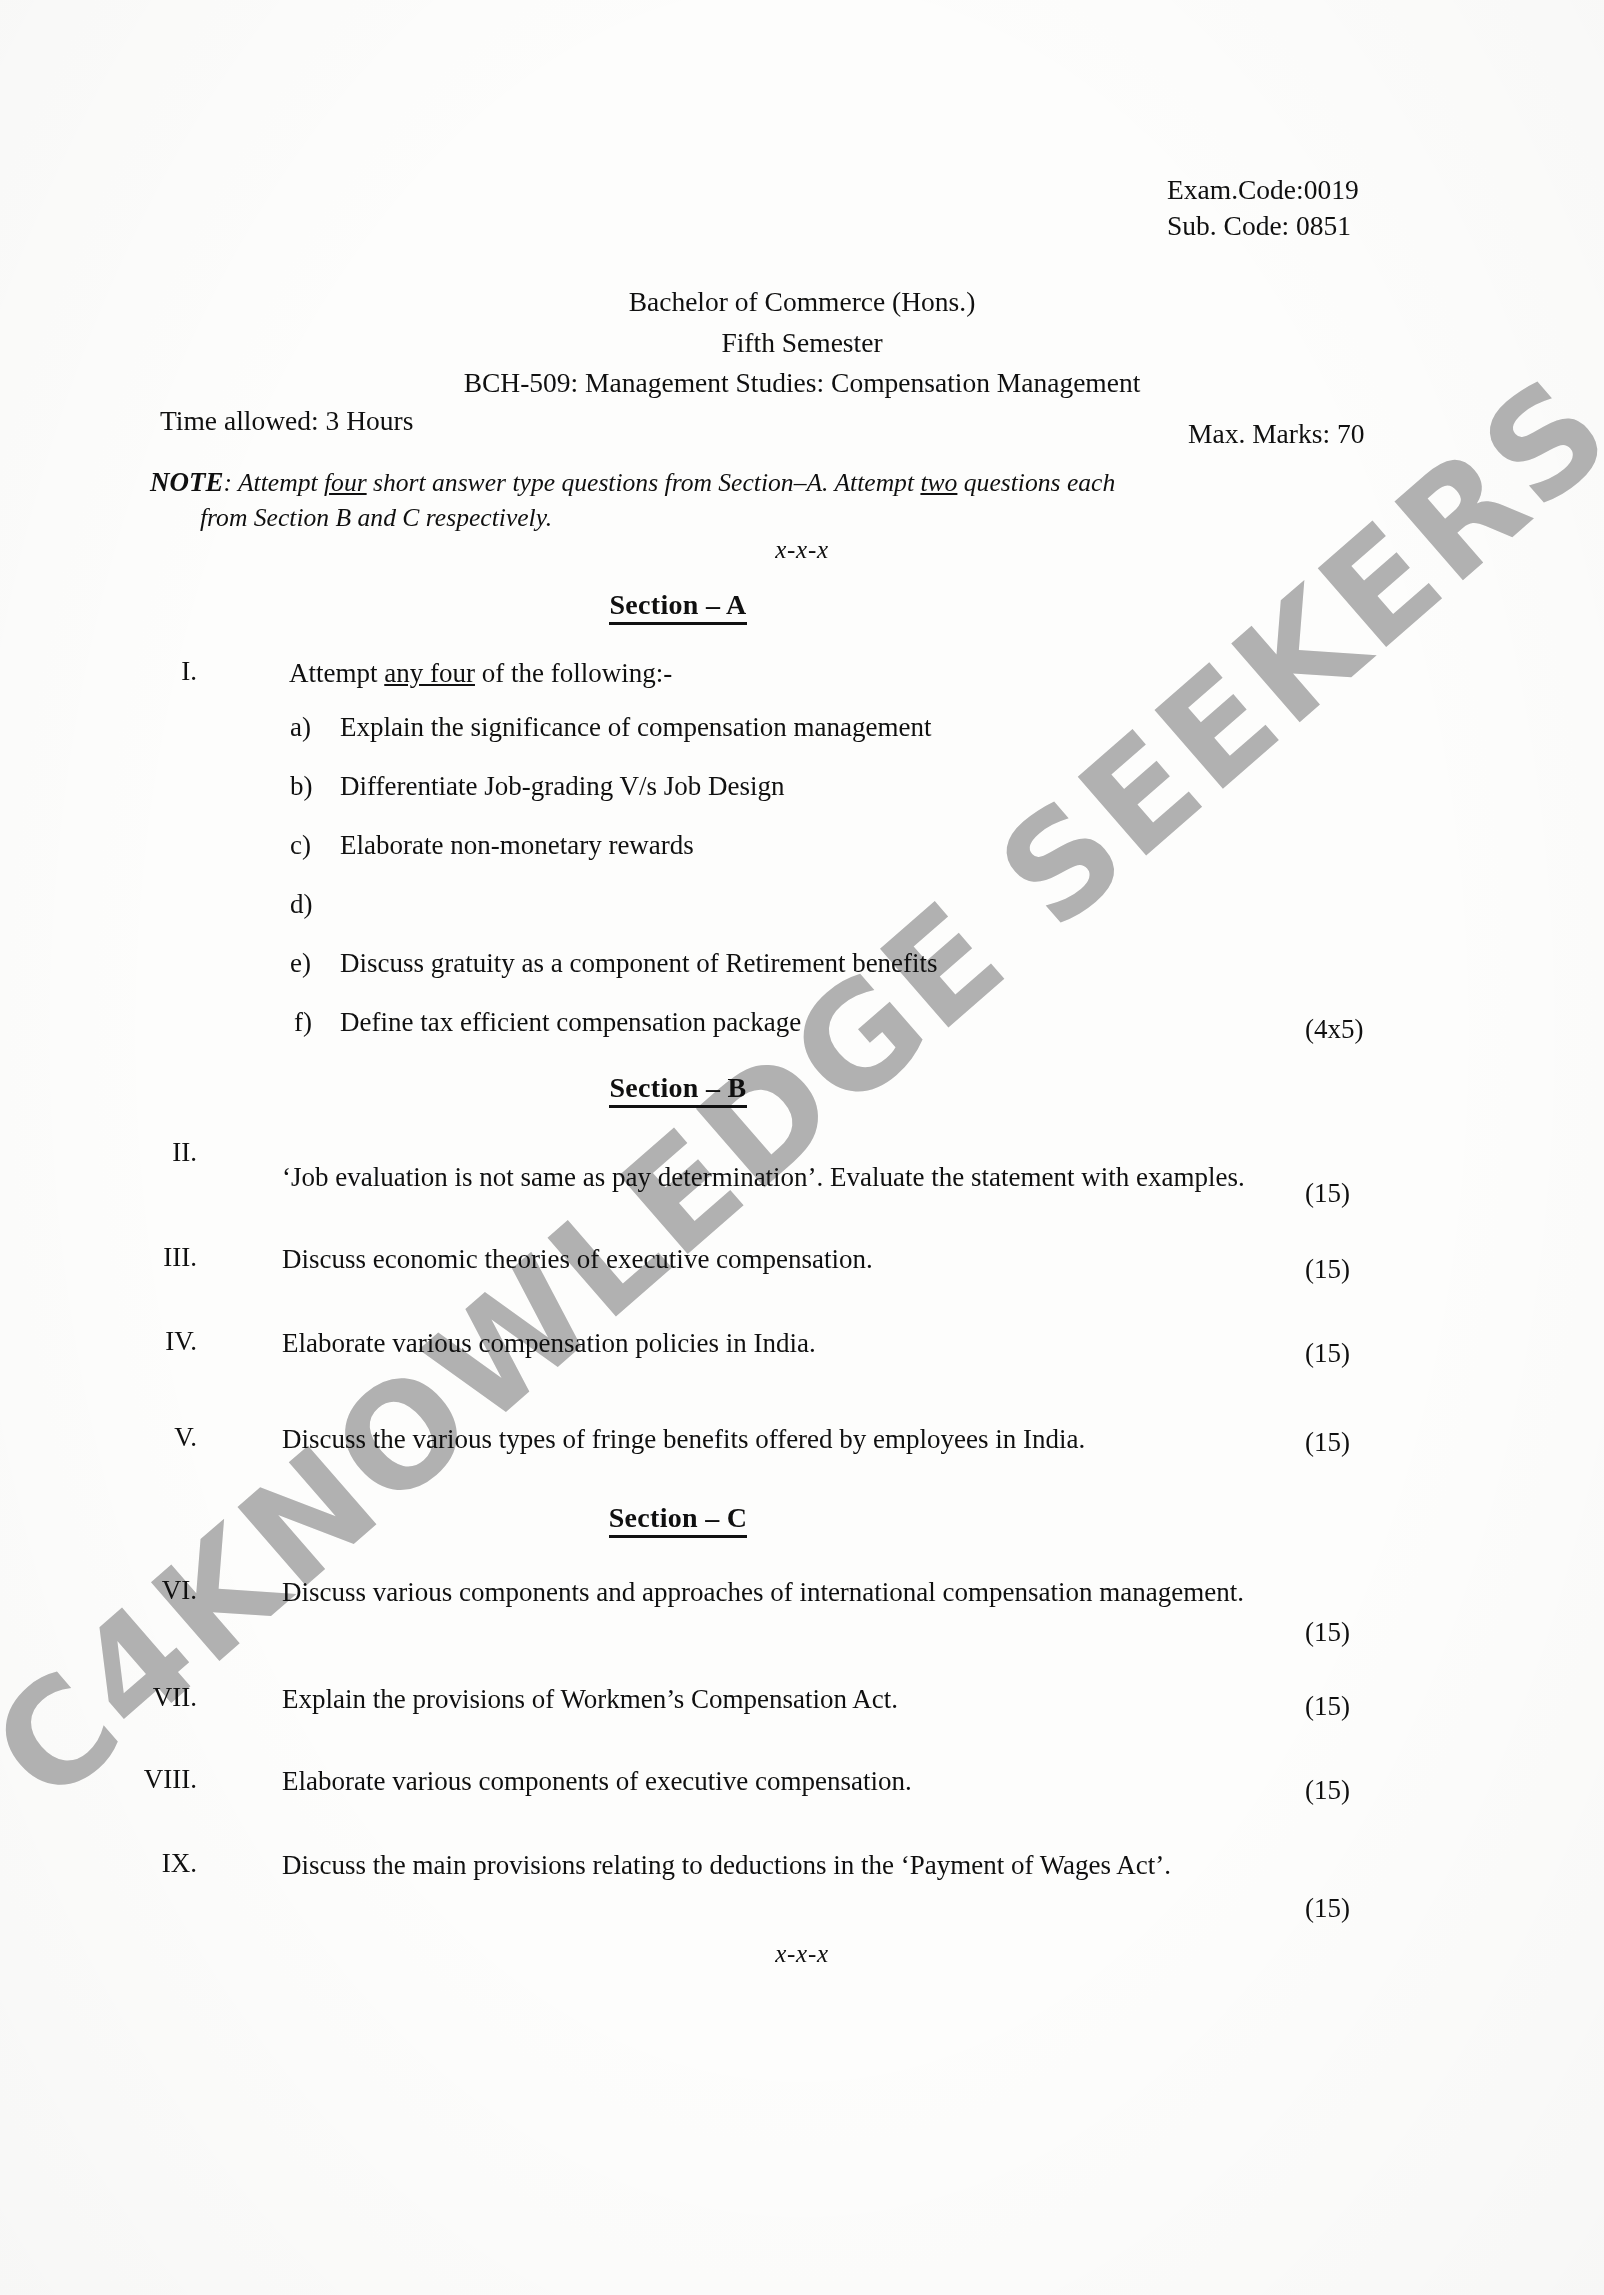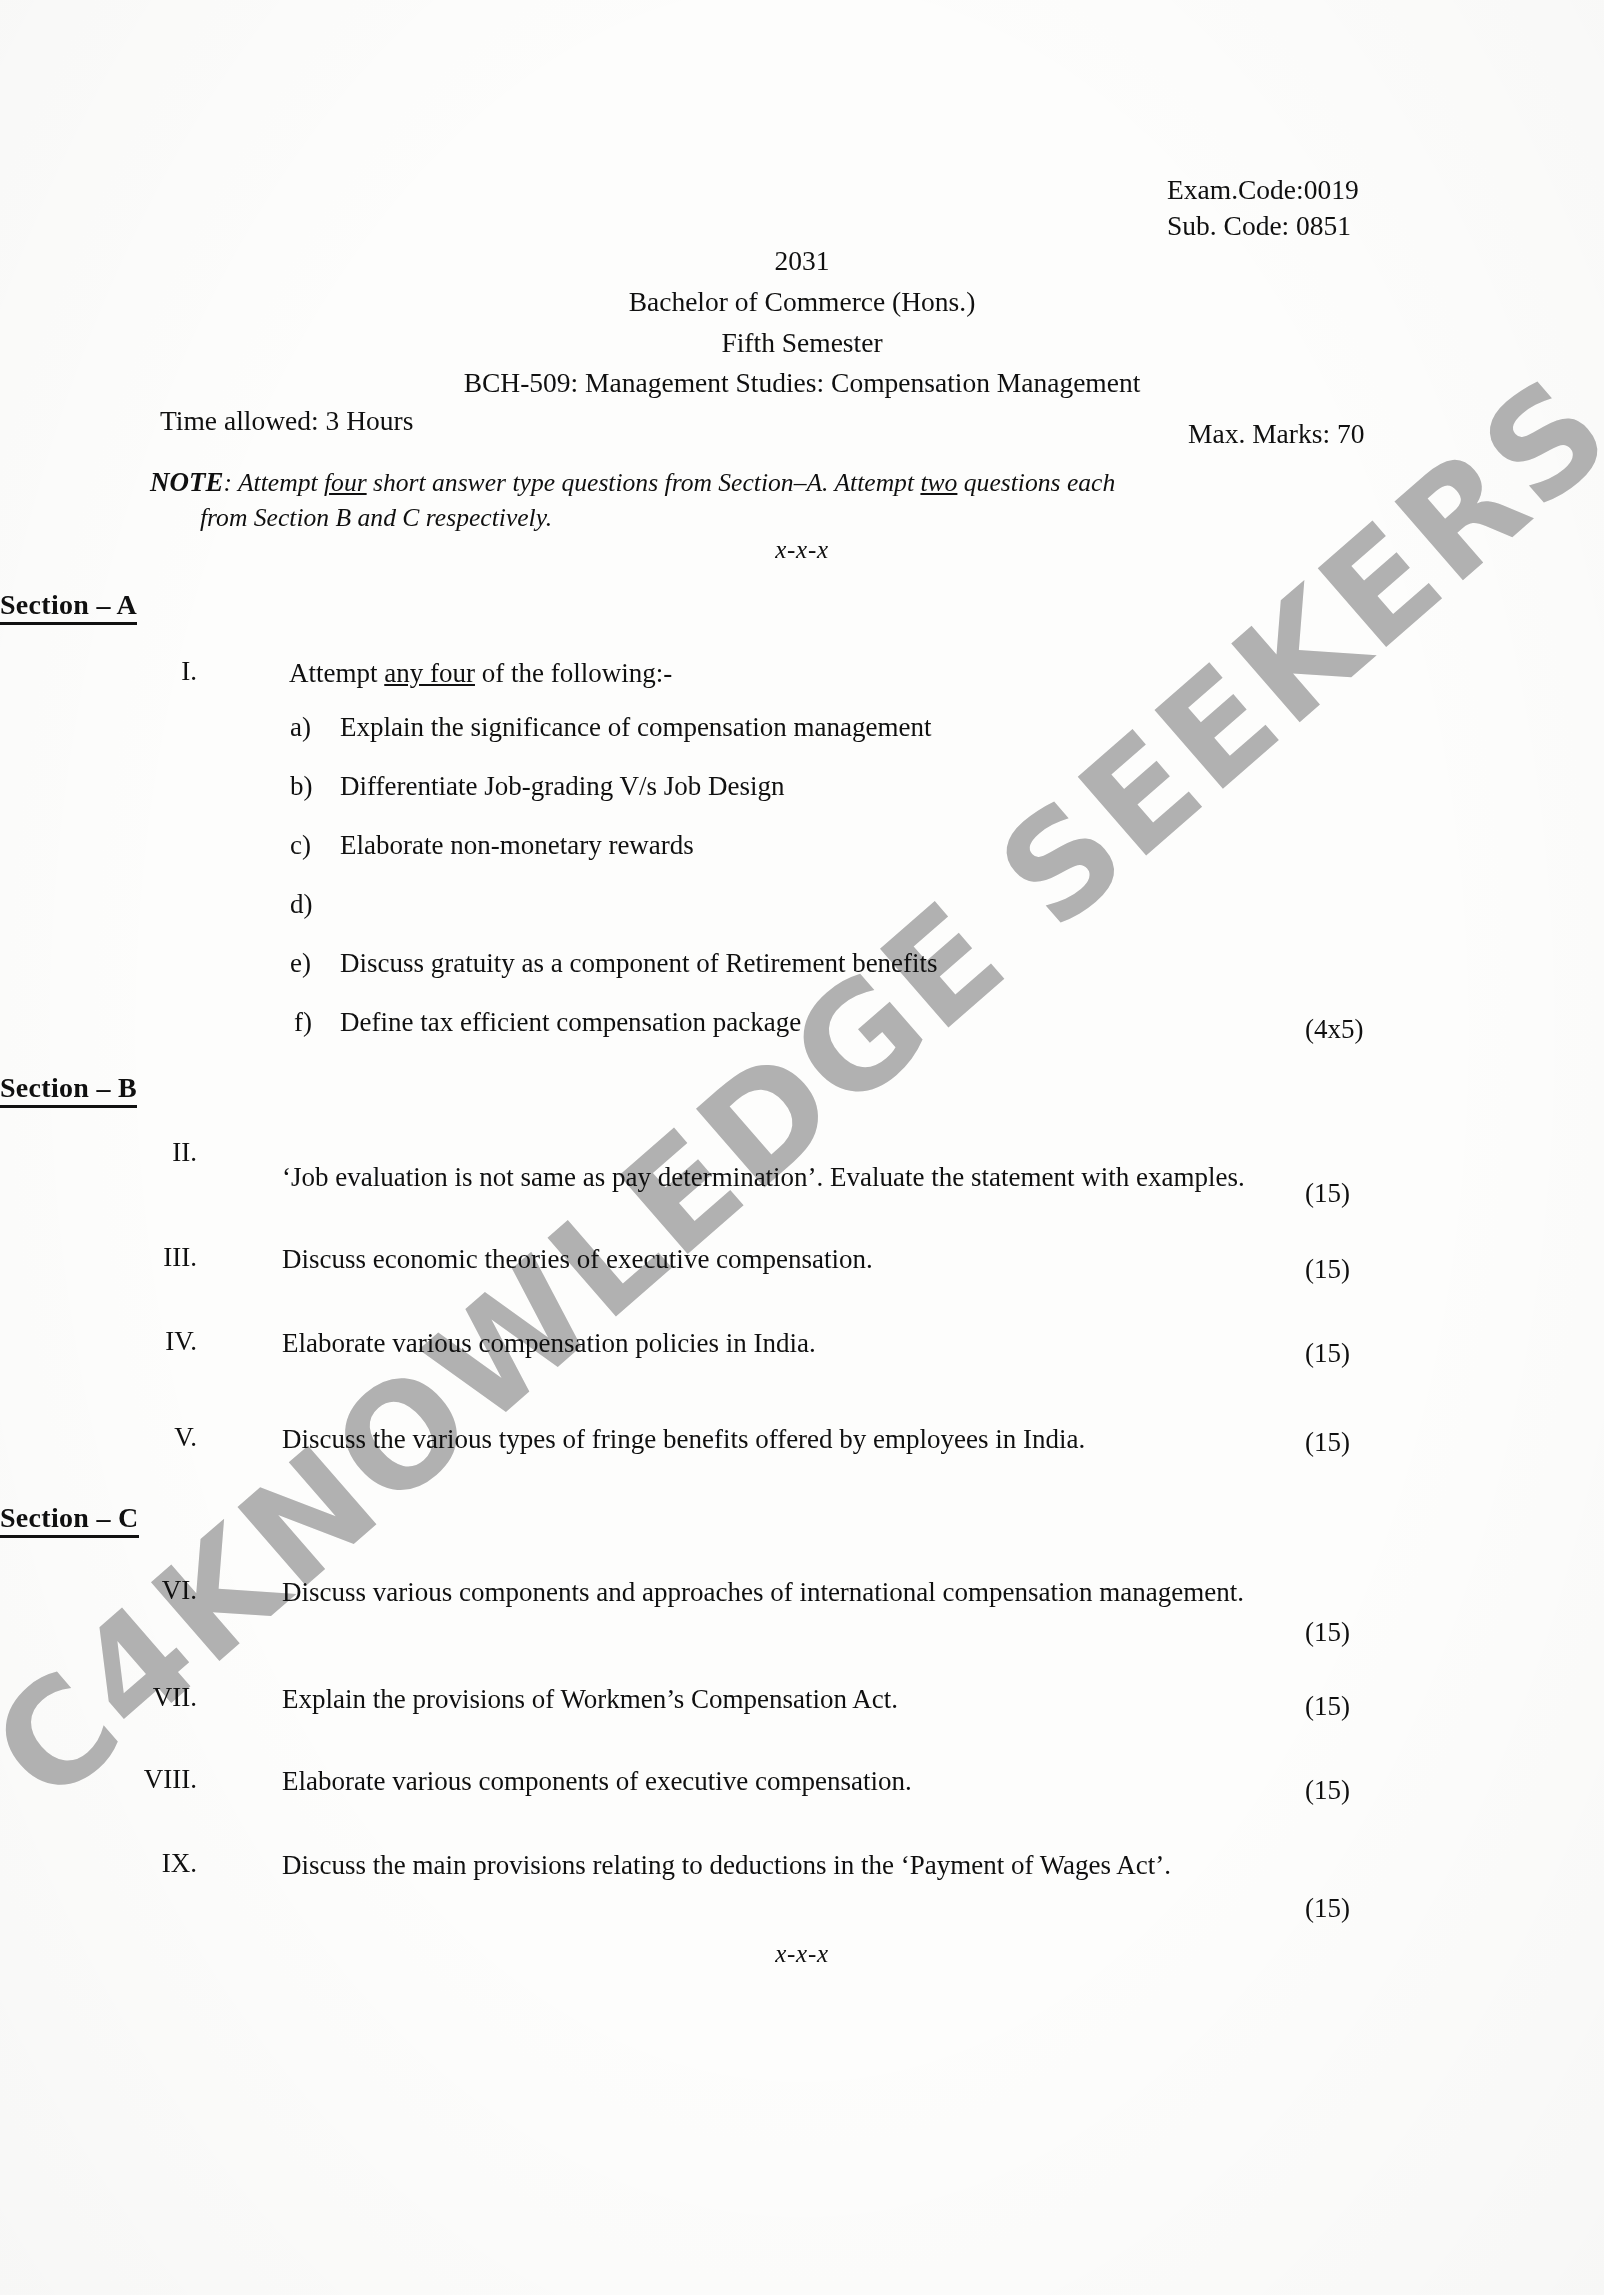--- a/index.html
+++ b/index.html
@@ -134,21 +134,21 @@
     font-style: italic;
     letter-spacing: 0.7px;
   }
   #xsep-top    { top: 536px; }
   #xsep-bottom { top: 1940px; }
 
   
   .section-head {
     left: 0;
     width: 1356px;
-    text-align: left;
+    text-align: center;
     font-size: 28px;
     font-weight: bold;
     letter-spacing: 0.3px;
   }
   .section-head span {
     border-bottom: 3.3px solid #111;
     padding-bottom: 2px;
   }
   #sec-a { top: 589px; }
   #sec-b { top: 1072px; }
@@ -191,21 +191,20 @@
     <div class="wm-text">C4KNOWLEDGE SEEKERS</div>
   </div>
 
   <div id="content">
 
     <div class="abs" id="code-block">
       <div>Exam.Code:0019</div>
       <div>Sub. Code: 0851</div>
     </div>
 
-    <div class="abs title-line" id="t-year">2031</div>
     <div class="abs title-line" id="t-semester">Fifth Semester</div>
     <div class="abs title-line" id="t-degree">Bachelor of Commerce (Hons.)</div>
     <div class="abs title-line" id="t-course">BCH-509: Management Studies: Compensation Management</div>
 
     <div class="abs" id="time-allowed">Time allowed: 3 Hours</div>
     <div class="abs" id="max-marks">Max. Marks: 70</div>
 
     <div class="abs" id="note">
       <span class="note-label">NOTE</span><span>: Attempt </span><span class="u">four</span><span> short answer type questions from Section–A. Attempt </span><span class="u">two</span><span> questions each</span>
       <span class="l2">from Section B and C respectively.</span>

